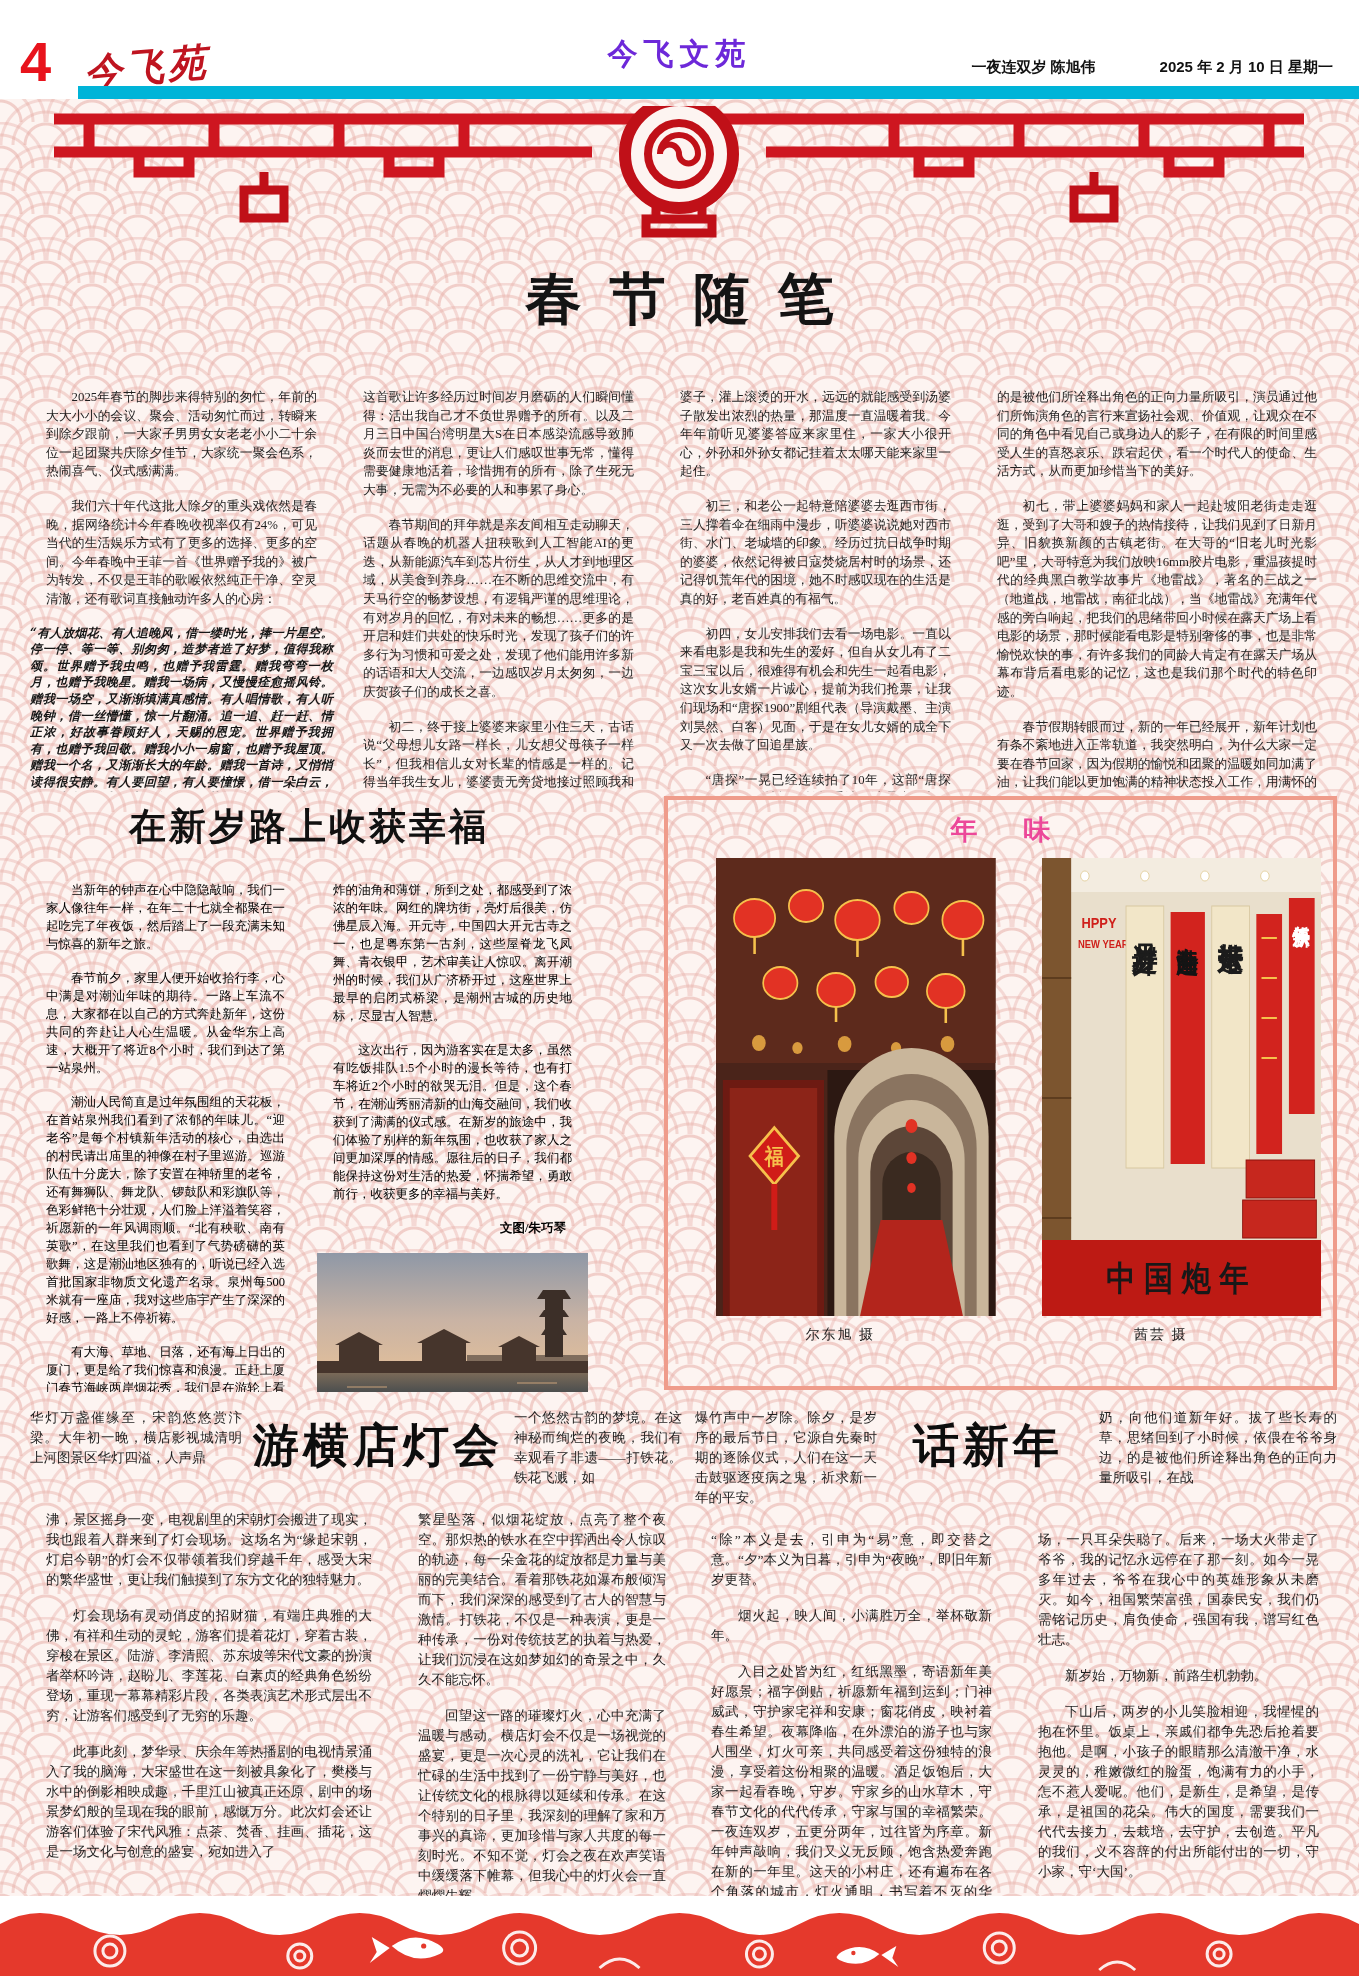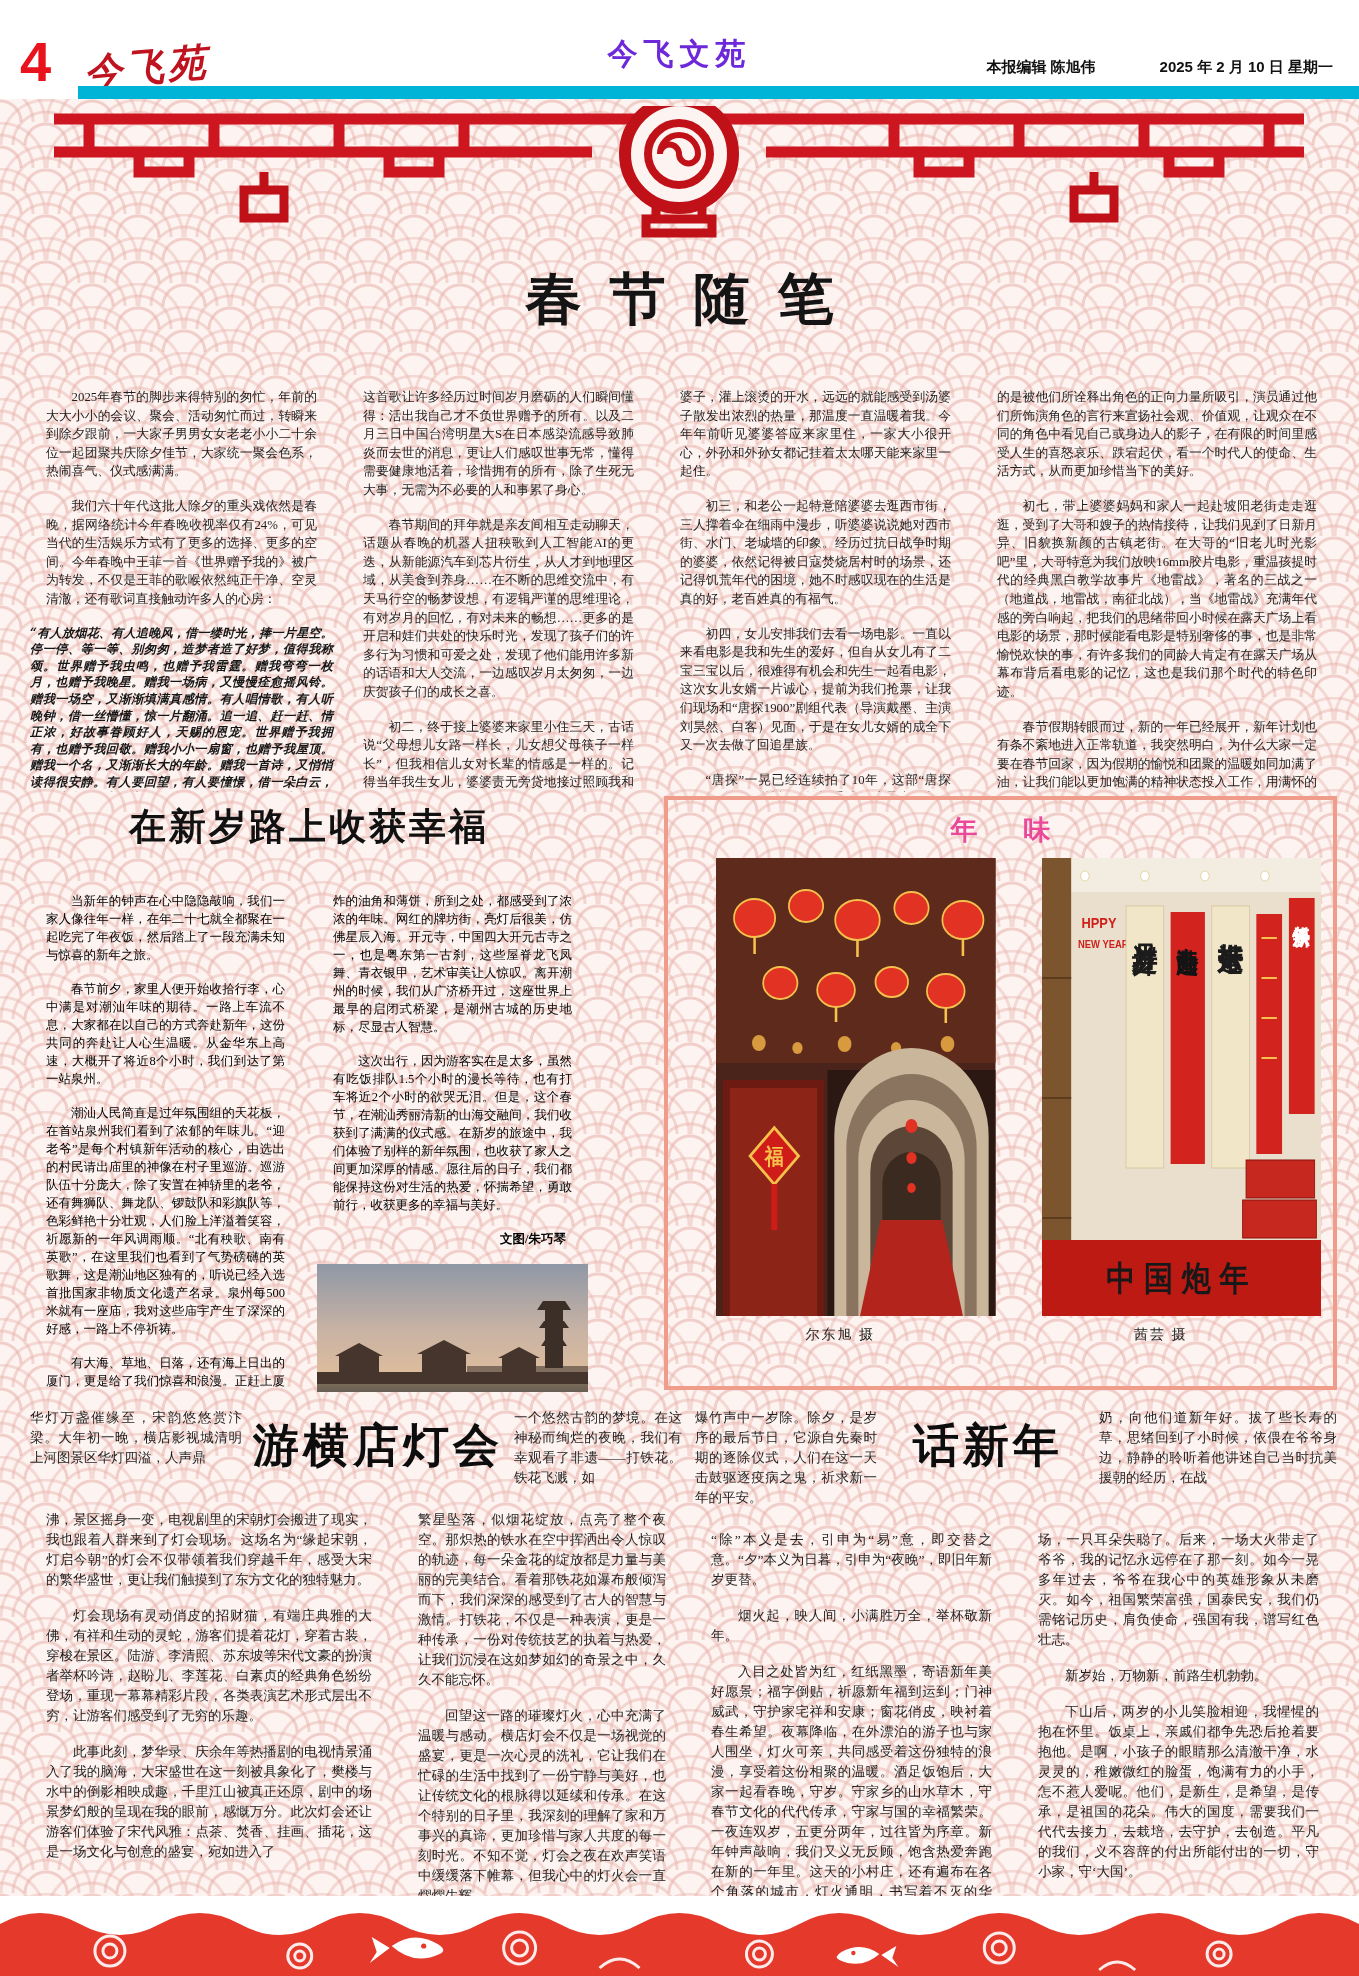--- a/index.html
+++ b/index.html
@@ -28,21 +28,21 @@
   .mcol{font-size:12.8px;line-height:18.6px;text-align:justify;text-justify:inter-character;
         color:#1f1f1f;font-family:"Liberation Serif",serif;}
   .mc{width:303px;} .mc4{flex:1;}
   p.para{margin:16px;text-indent:2em;}
   p.cont{text-indent:0;}
   .lyrics{font-family:"DejaVu Serif",serif;font-style:italic;font-weight:bold;font-size:12.2px;line-height:16.6px;
         color:#161616;text-indent:0;margin:0;}
   .byline{margin:2px 0 0;text-align:right;padding-right:6px;text-indent:0;font-weight:bold;}
   
   .art2{position:absolute;left:30px;top:800px;width:558px;height:592px;overflow:hidden;}
-  .art2 h2{margin:2px 0 24px;text-align:center;font-size:37px;font-weight:900;letter-spacing:3px;color:#111;
+  .art2 h2{margin:2px 0 13px;text-align:center;font-size:37px;font-weight:900;letter-spacing:3px;color:#111;
         font-family:"Liberation Sans",sans-serif;}
   .art2 .cols{display:flex;gap:16px;}
   .a2col{width:271px;font-size:12.5px;line-height:18px;text-align:justify;text-justify:inter-character;
         font-family:"Liberation Serif",serif;color:#000000;}
   .photo-bridge{width:271px;height:202px;margin-top:6px;}
   
   .nwbox{position:absolute;left:664px;top:796px;width:673px;height:594px;border:4px solid #ef9c8b;
         box-sizing:border-box;padding:8px 12px 6px;}
   .nwtitle{text-align:center;font-size:27px;font-weight:900;color:#ec4899;letter-spacing:46px;text-indent:46px;
         margin:4px 0 10px;font-family:"Liberation Sans",sans-serif;}
@@ -71,21 +71,21 @@
 </style>
 </head>
 <body>
 
 <div id="page">
 
   <div class="pgnum">4</div>
   <div class="logo-script">今飞苑</div>
   <div class="ed-title">今飞文苑</div>
   <div class="hdr-right">
-    <span>本报编辑 陈旭伟</span>
+    <span>一夜连双岁 陈旭伟</span>
     <span>2025 年 2 月 10 日  星期一</span>
   </div>
   <div class="cyanbar"></div>
 
   <div class="bgpattern"></div>
 
   <div class="lattice">
     <svg viewBox="0 0 1250 132" width="1250" height="132">
       <g stroke="#ce1620" stroke-width="11" fill="none">
         <line x1="0" y1="13" x2="1250" y2="13"></line>
@@ -330,21 +330,21 @@
         <p class="para">回望这一路的璀璨灯火，心中充满了温暖与感动。横店灯会不仅是一场视觉的盛宴，更是一次心灵的洗礼，它让我们在忙碌的生活中找到了一份宁静与美好，也让传统文化的根脉得以延续和传承。在这个特别的日子里，我深刻的理解了家和万事兴的真谛，更加珍惜与家人共度的每一刻时光。不知不觉，灯会之夜在欢声笑语中缓缓落下帷幕，但我心中的灯火会一直熠熠生辉……</p>
         <p class="para byline">文/金赞阳</p>
       </div>
     </div>
   </div>
 
   <div class="bart bright">
     <div class="bhead">
       <div class="blead br-lead1">爆竹声中一岁除。除夕，是岁序的最后节日，它源自先秦时期的逐除仪式，人们在这一天击鼓驱逐疫病之鬼，祈求新一年的平安。</div>
       <div class="btitle">话新年</div>
-      <div class="blead br-lead2">奶，向他们道新年好。拔了些长寿的草，思绪回到了小时候，依偎在爷爷身边，静静的聆听着他讲述自己当时抗美援朝的经历，在战</div>
+      <div class="blead br-lead2">奶，向他们道新年好。拔了些长寿的草，思绪回到了小时候，依偎在爷爷身边，的是被他们所诠释出角色的正向力量所吸引，在战</div>
     </div>
     <div class="bcols">
       <div class="brc">
         <p class="para cont">“除”本义是去，引申为“易”意，即交替之意。“夕”本义为日暮，引申为“夜晚”，即旧年新岁更替。</p>
         <p class="para">烟火起，映人间，小满胜万全，举杯敬新年。</p>
         <p class="para">入目之处皆为红，红纸黑墨，寄语新年美好愿景；福字倒贴，祈愿新年福到运到；门神威武，守护家宅祥和安康；窗花俏皮，映衬着春生希望。夜幕降临，在外漂泊的游子也与家人围坐，灯火可亲，共同感受着这份独特的浪漫，享受着这份相聚的温暖。酒足饭饱后，大家一起看春晚，守岁。守家乡的山水草木，守春节文化的代代传承，守家与国的幸福繁荣。一夜连双岁，五更分两年，过往皆为序章。新年钟声敲响，我们又义无反顾，饱含热爱奔跑在新的一年里。这天的小村庄，还有遍布在各个角落的城市，灯火通明，书写着不灭的华章……</p>
         <p class="para">烟花落，四季安，巳巳如意，生生不息。</p>
         <p class="para">春节最热闹的时刻，许是未见的亲友们，你来我往拜新年。大年初一的那天，去祭拜了我的爷爷奶</p>
       </div>
       <div class="brc">

